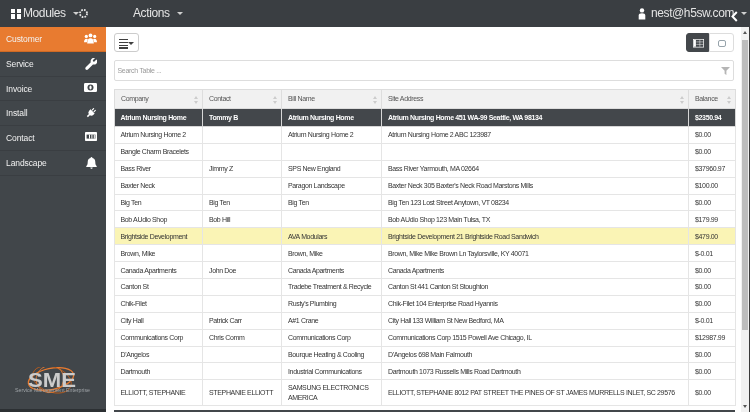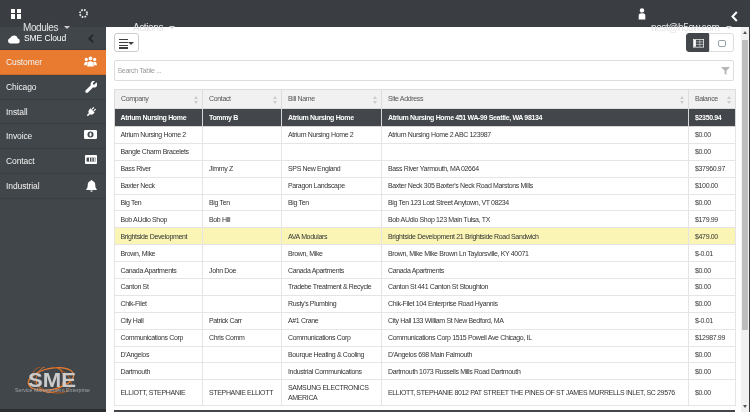--- a/index.html
+++ b/index.html
@@ -1,21 +1,21 @@
 <!DOCTYPE html>
 <html><head>
 <meta charset="utf-8">
 <style>
 *{margin:0;padding:0;box-sizing:border-box;}
 html,body{width:750px;height:412px;overflow:hidden;font-family:"Liberation Sans",sans-serif;background:#fff;}
 #stage{position:relative;width:750px;height:412px;overflow:hidden;}
 
 
 #topbar{position:absolute;left:0;top:0;width:750px;height:27px;background:#3a3e42;color:#e8e8e8;z-index:30;}
-.tb-item{position:absolute;top:14px;height:27px;line-height:27px;font-size:10px;letter-spacing:-0.4px;color:#e4e4e4;}
+.tb-item{position:absolute;top:0;height:27px;line-height:27px;font-size:12px;letter-spacing:-0.4px;color:#e4e4e4;}
 .caret{display:inline-block;width:0;height:0;border-left:3px solid transparent;border-right:3px solid transparent;border-top:3.5px solid #cfcfcf;vertical-align:middle;margin-left:4px;margin-top:-1px;}
 #gridicon{position:absolute;left:11px;top:8.5px;width:10px;height:10px;}
 #gridicon div{position:absolute;width:4.3px;height:4.3px;background:#fff;}
 #cogicon{position:absolute;left:78px;top:8px;}
 #usericon{position:absolute;left:638px;top:8px;}
 #tb-collapse{position:absolute;right:12px;top:8px;height:11px;}
 
 
 #sidebar{position:absolute;left:0;top:27px;width:106px;height:385px;background:#41464a;z-index:20;}
 .sb-head{position:relative;height:23px;border-bottom:1px solid #393d41;}
@@ -83,76 +83,67 @@
         <circle cx="4" cy="2.4" r="2.2" fill="#fff"></circle>
         <path d="M0.7 11.5 L0.7 7.6 Q0.7 5.2 4 5.2 Q7.3 5.2 7.3 7.6 L7.3 11.5 Z" fill="#fff"></path>
       </svg>
     <div class="tb-item" style="left:651px;">nest@h5sw.com <span class="caret"></span></div>
     <div id="tb-collapse"><svg width="7" height="11" viewBox="0 0 7 11">
           <polyline points="5.8,1 1.5,5.5 5.8,10" stroke="#fff" stroke-width="2" fill="none"></polyline>
         </svg></div>
   </div>
 
   <div id="sidebar">
-    <div class="sb-head">
-      <svg style="position:absolute;left:7px;top:6.5px" width="13" height="10" viewBox="0 0 20 14">
-          <path d="M4.6 14 A4.4 4.4 0 0 1 5 5.5 A6 6 0 0 1 16.5 6.3 A3.9 3.9 0 0 1 16.2 14 Z" fill="#fff"></path>
-        </svg>
-      <span class="txt">SME Cloud</span>
-        <svg class="arr" width="6" height="9" viewBox="0 0 6 9">
-          <polyline points="5,0.8 1.3,4.5 5,8.2" stroke="#23262a" stroke-width="1.8" fill="none"></polyline>
-        </svg>
-    </div>
     <div class="sb-item active">
         <span class="txt">Customer</span>
       <svg class="ico" width="13" height="11" viewBox="0 0 13 11">
           <circle cx="6.5" cy="2.4" r="1.9" fill="#fff"></circle>
           <circle cx="2.3" cy="3.4" r="1.6" fill="#fff"></circle>
           <circle cx="10.7" cy="3.4" r="1.6" fill="#fff"></circle>
           <path d="M3.2 10.5 Q3.2 5.3 6.5 5.3 Q9.8 5.3 9.8 10.5 Z" fill="#fff"></path>
           <path d="M0 9.3 Q0.2 5.8 2.3 5.8 Q3.4 5.8 4 6.8 Q2.9 8 2.8 9.3 Z" fill="#fff"></path>
           <path d="M13 9.3 Q12.8 5.8 10.7 5.8 Q9.6 5.8 9 6.8 Q10.1 8 10.2 9.3 Z" fill="#fff"></path>
         </svg>
     </div>
     <div class="sb-item">
-        <span class="txt">Chicago</span>
+        <span class="txt">Service</span>
       <svg class="ico" width="12" height="12" viewBox="0 0 16 16">
           <path d="M15.2 1.9 L12.2 4.9 L10.8 4.5 L10.4 3.1 L13.4 0.1 C11.8 -0.5 9.9 0 8.7 1.2 C7.5 2.4 7.2 4.2 7.7 5.7 L1 12.4 C0.2 13.2 0.2 14.5 1 15.3 C1.8 16.1 3.1 16.1 3.9 15.3 L10.6 8.6 C12.1 9.1 13.9 8.8 15.1 7.6 C16.3 6.4 16.7 4.5 16.2 2.9 Z" fill="#fff"></path>
+        </svg>
+    </div>
+    <div class="sb-item">
+        <span class="txt">Invoice</span>
+      <svg class="ico" width="13" height="9" viewBox="0 0 13 9">
+          <rect x="0" y="0" width="13" height="9" rx="1.2" fill="#fff"></rect>
+          <circle cx="6.5" cy="4.5" r="3" fill="#3f4448"></circle>
+          <ellipse cx="6.5" cy="4.5" rx="1.1" ry="2" fill="#fff"></ellipse>
         </svg>
     </div>
     <div class="sb-item">
         <span class="txt">Install</span>
       <svg class="ico" width="12" height="12" viewBox="0 0 14 14">
           <g transform="rotate(45 7 7)">
             <rect x="4.9" y="0.6" width="1.4" height="3.4" rx="0.7" fill="#fff"></rect>
             <rect x="7.7" y="0.6" width="1.4" height="3.4" rx="0.7" fill="#fff"></rect>
             <path d="M3.6 4.4 L10.4 4.4 L10.4 6.3 Q10.4 9.2 7.9 9.8 L7.9 13 L6.1 13 L6.1 9.8 Q3.6 9.2 3.6 6.3 Z" fill="#fff"></path>
           </g>
         </svg>
     </div>
     <div class="sb-item">
-        <span class="txt">Invoice</span>
-      <svg class="ico" width="13" height="9" viewBox="0 0 13 9">
-          <rect x="0" y="0" width="13" height="9" rx="1.2" fill="#fff"></rect>
-          <circle cx="6.5" cy="4.5" r="3" fill="#3f4448"></circle>
-          <ellipse cx="6.5" cy="4.5" rx="1.1" ry="2" fill="#fff"></ellipse>
-        </svg>
-    </div>
-    <div class="sb-item">
         <span class="txt">Contact</span>
       <svg class="ico" width="12" height="9" viewBox="0 0 12 9">
           <rect x="0" y="0" width="12" height="9" rx="0.8" fill="#fff"></rect>
           <rect x="1.6" y="2.6" width="8.8" height="4" fill="#3f4448"></rect>
           <rect x="4" y="2.6" width="1" height="4" fill="#fff"></rect>
           <rect x="6.4" y="2.6" width="1" height="4" fill="#fff"></rect>
           <rect x="8.8" y="2.6" width="1" height="4" fill="#fff"></rect>
         </svg>
     </div>
     <div class="sb-item">
-        <span class="txt">Industrial</span>
+        <span class="txt">Landscape</span>
       <svg class="ico" width="11" height="12" viewBox="0 0 14 15">
           <path d="M7 0 C7.7 0 8.2 0.5 8.2 1.2 C10.5 1.8 11.8 3.6 11.8 6 C11.8 9.5 12.6 10.6 13.6 11.4 C14 11.7 13.8 12.5 13.2 12.5 L0.8 12.5 C0.2 12.5 0 11.7 0.4 11.4 C1.4 10.6 2.2 9.5 2.2 6 C2.2 3.6 3.5 1.8 5.8 1.2 C5.8 0.5 6.3 0 7 0 Z" fill="#fff"></path>
           <path d="M5.5 13.2 L8.5 13.2 C8.5 14.2 7.8 14.9 7 14.9 C6.2 14.9 5.5 14.2 5.5 13.2 Z" fill="#fff"></path>
         </svg>
     </div>
     <div id="sme-logo">
       <svg width="106" height="72" viewBox="0 0 106 72">
         <g fill="none">
           <ellipse cx="51" cy="12" rx="23" ry="10.5" stroke="#e87b30" stroke-width="1.3" transform="rotate(-12 51 12)"></ellipse>
           <ellipse cx="52" cy="12.5" rx="20" ry="12.5" stroke="#b85c1e" stroke-width="0.9" transform="rotate(20 52 12.5)"></ellipse>

